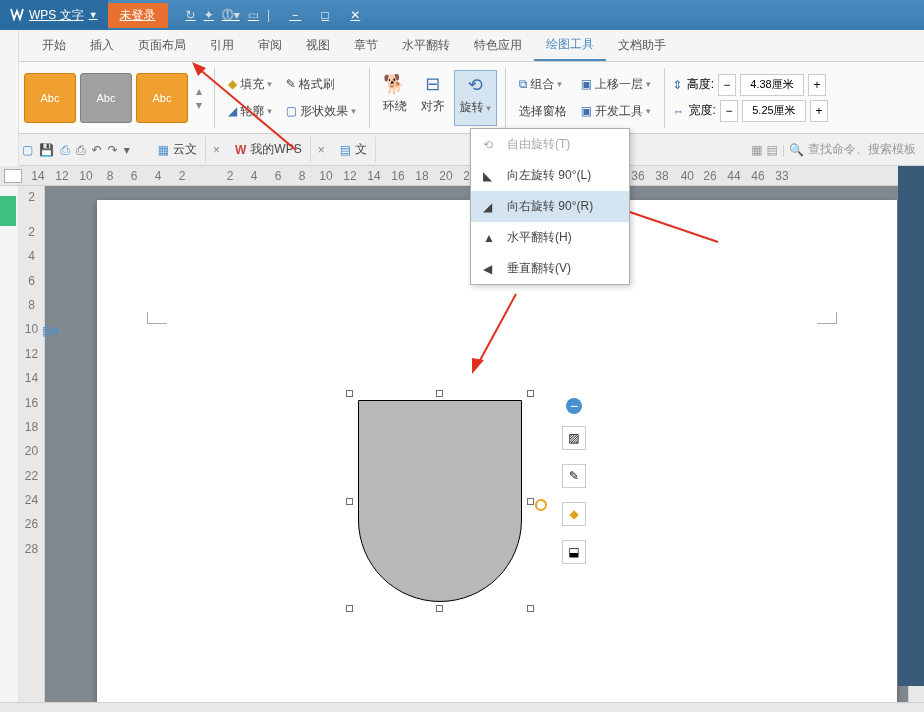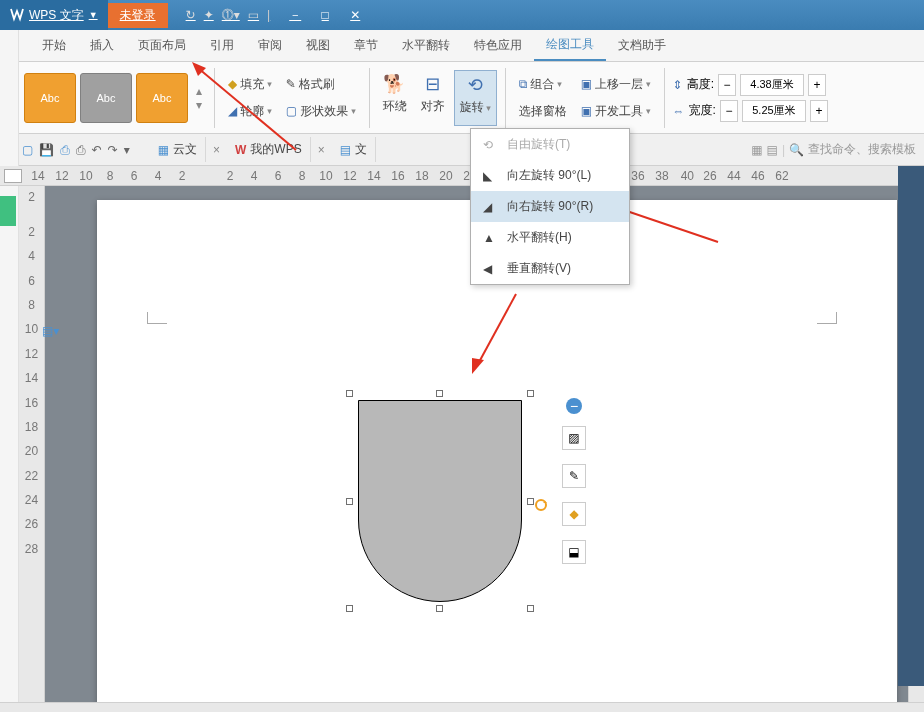--- a/index.html
+++ b/index.html
@@ -271,21 +271,21 @@
       <span style="width: 16px; text-align: center;">28</span>
       <span style="width: 16px; text-align: center;">30</span>
       <span style="width: 16px; text-align: center;">32</span>
       <span style="width: 16px; text-align: center;">34</span>
       <span style="width: 16px; text-align: center;">36</span>
       <span style="width: 16px; text-align: center;">38</span>
       <span style="width: 16px; text-align: right;">40</span>
       <span style="width: 16px; text-align: center;">26</span>
       <span style="width: 16px; text-align: center;">44</span>
       <span style="width: 16px; text-align: center;">46</span>
-      <span style="width: 16px; text-align: center;">62</span>
+      <span style="width: 16px; text-align: center;">33</span>
     </div>
 </div>
 
 <div class="workspace">
   <div class="ruler-v" id="ruler-v-marks" style="margin-left:19px;">
       <span>2</span>
       <span></span>
       <span>2</span>
       <span>4</span>
       <span>6</span>

